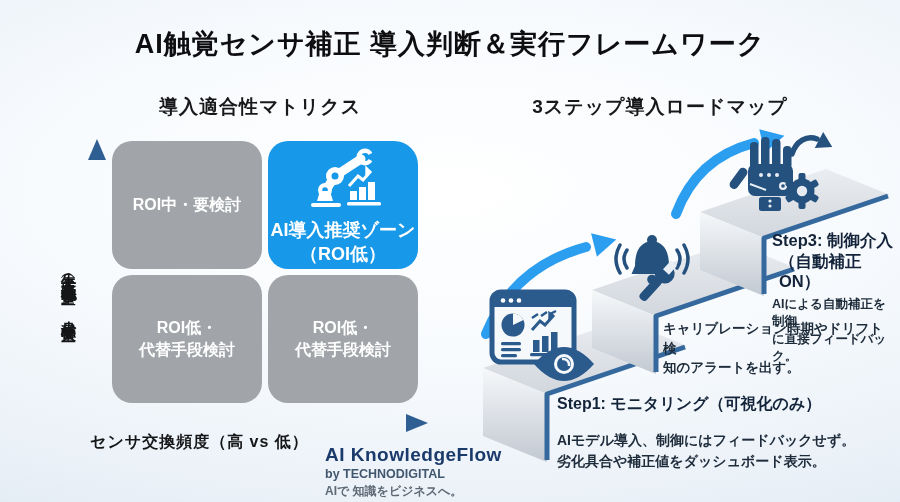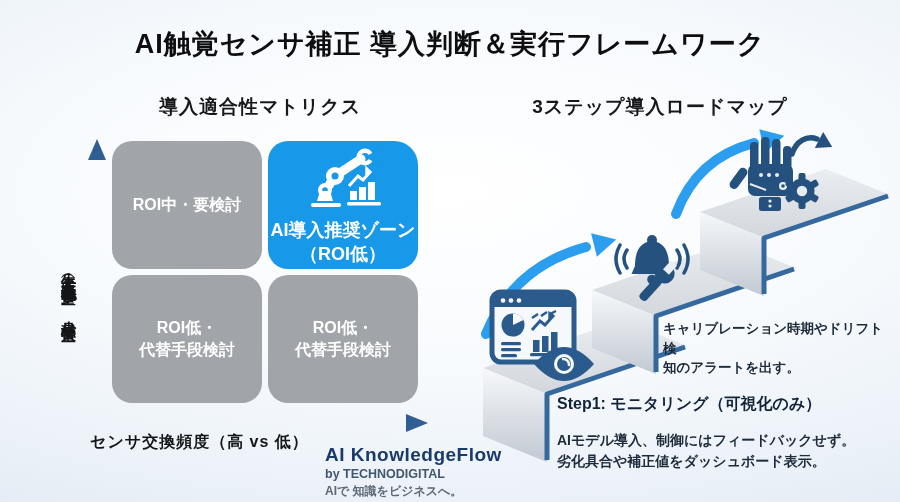--- a/index.html
+++ b/index.html
@@ -274,20 +274,30 @@
       <div>AIモデル導入、制御にはフィードバックせず。</div>
       <div>劣化具合や補正値をダッシュボード表示。</div>
     </div>
   </div>
   <div class="abs step-block" id="step2-block">
     <div class="step-desc">
       <div>キャリブレーション時期やドリフト検</div>
       <div>知のアラートを出す。</div>
     </div>
   </div>
+  <div class="abs step-block" id="step3-block">
+    <div class="step-title">
+      <div>Step3: 制御介入</div>
+      <div class="t2">（自動補正ON）</div>
+    </div>
+    <div class="step-desc">
+      <div>AIによる自動補正を制御</div>
+      <div>に直接フィードバック。</div>
+    </div>
+  </div>
 
   <div class="abs footer">
     <div class="brand">AI KnowledgeFlow</div>
     <div class="byline">by TECHNODIGITAL</div>
     <div class="tagline">AIで 知識をビジネスへ。</div>
   </div>
 
 </div>
 
 </body></html>

